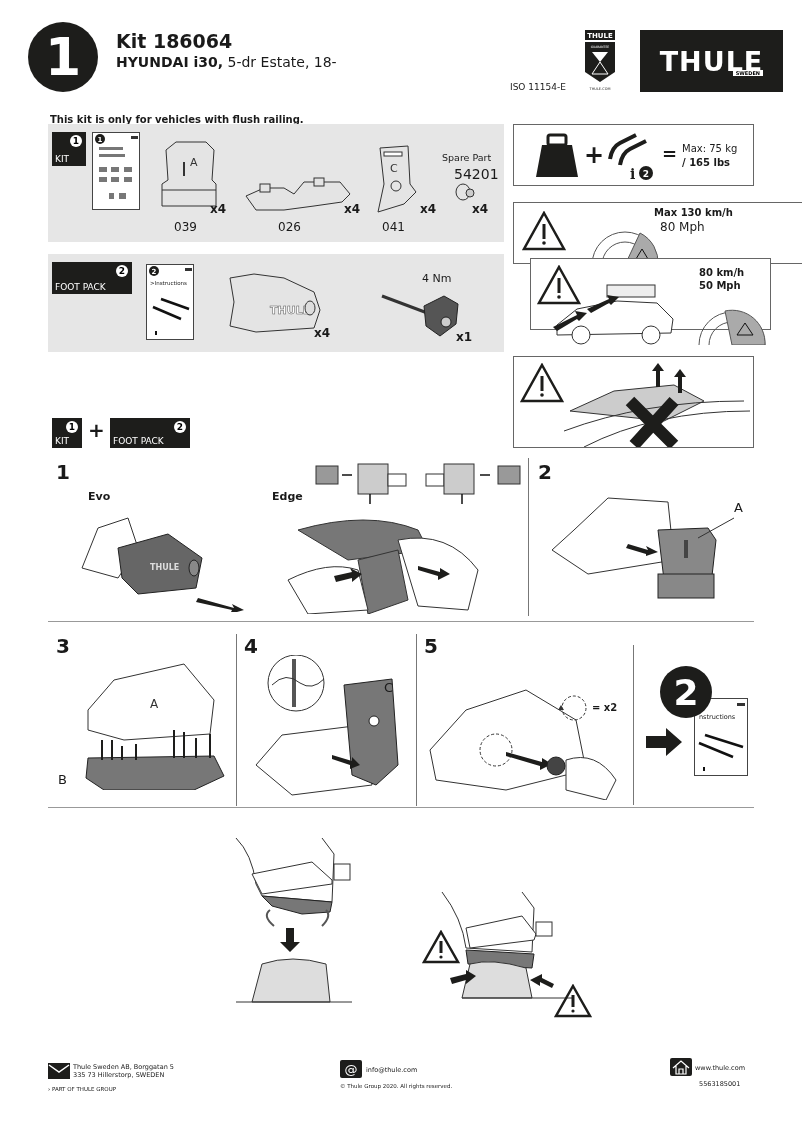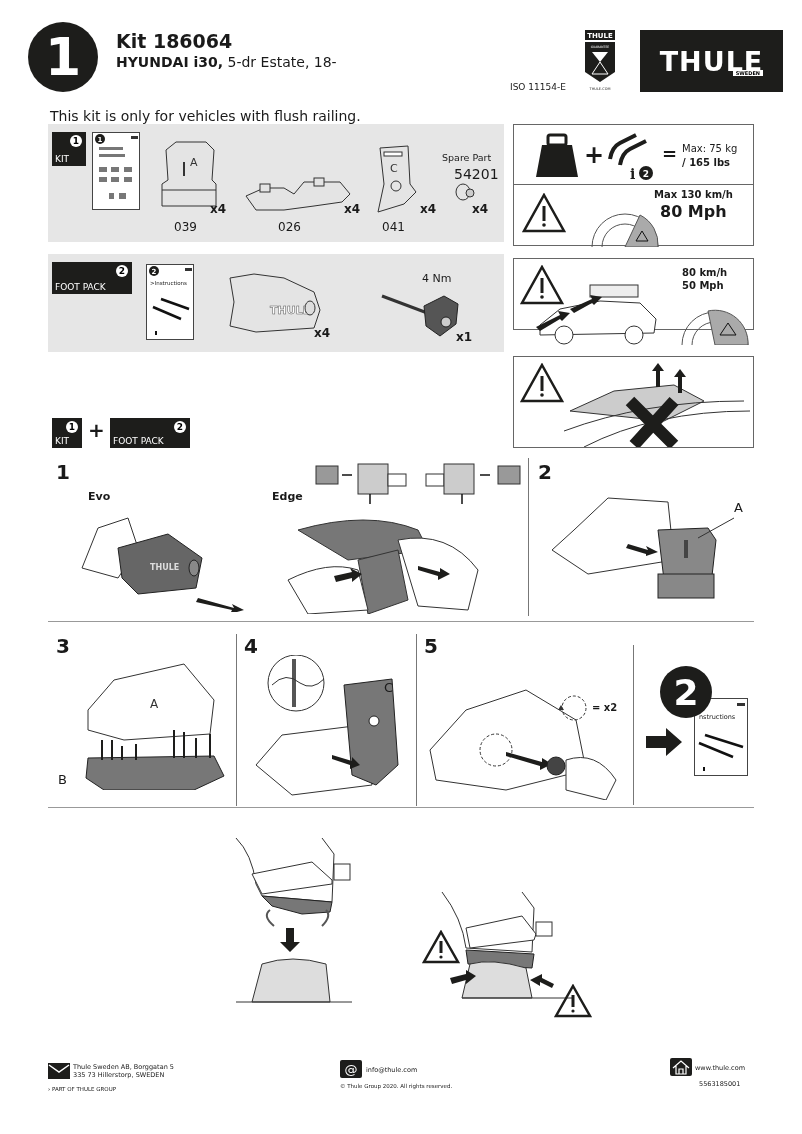--- a/index.html
+++ b/index.html
@@ -6,21 +6,21 @@
   body{width:802px;height:1134px;background:#fff;font-family:"DejaVu Sans",sans-serif;color:#1a1a1a;position:relative;overflow:hidden}
   .abs{position:absolute}
   .bold{font-weight:normal}
   .step-badge{left:28px;top:22px;width:70px;height:70px;border-radius:50%;background:#1d1d1b;color:#fff;font-size:52px;font-weight:bold;display:flex;align-items:center;justify-content:center}
   .kit-title{left:116px;top:30px;font-size:19px;font-weight:bold}
   .kit-sub{left:116px;top:54px;font-size:14px}
   .iso{left:510px;top:82px;font-size:9px}
   .guarantee{left:583px;top:30px;width:34px;height:62px}
   .logo{left:640px;top:30px;width:143px;height:62px;background:#1d1d1b;color:#fff;display:flex;align-items:center;justify-content:center;font-size:27px;font-weight:bold;letter-spacing:1px}
   .logo .sw{position:absolute;right:20px;bottom:16px;font-size:5px;background:#fff;color:#000;padding:0 3px;letter-spacing:0}
-  .notice{left:50px;top:108px;font-size:14px;font-weight:normal}
+  .notice{left:50px;top:114px;font-size:10px;font-weight:bold}
   .panel{background:#e6e6e6}
   .pack{background:#1d1d1b;color:#fff;font-size:9px;padding:0 3px;display:flex;align-items:flex-end;padding-bottom:2px;position:absolute}
   .pack .num{position:absolute;right:4px;top:3px;width:12px;height:12px;border-radius:50%;background:#fff;color:#000;font-size:9px;font-weight:bold;display:flex;align-items:center;justify-content:center}
   .qty{font-size:12px;font-weight:bold}
   .code{font-size:12px}
   .mini-doc{background:#fff;border:1px solid #444}
   .part{position:absolute}
   .warn-box{border:1px solid #666;background:#fff}
   .num-label{font-size:20px;font-weight:bold}
   .vline{position:absolute;width:1px;background:#777}
@@ -167,37 +167,37 @@
       <path d="M14 34 Q16 22 24 18 L40 10" fill="none" stroke="#1d1d1b" stroke-width="4"></path>
       <text x="24" y="48" font-size="14" font-weight="bold" font-family="DejaVu Serif" fill="#1d1d1b">i</text>
       <circle cx="40" cy="42" r="7" fill="#1d1d1b"></circle>
       <text x="40" y="46" text-anchor="middle" font-size="9" font-weight="bold" fill="#fff" font-family="DejaVu Sans">2</text>
     </svg>
   <span class="abs" style="left:148px;top:18px;font-size:18px;font-weight:bold">=</span>
   <span class="abs" style="left:168px;top:18px;font-size:10px;font-weight:normal">Max: 75 kg</span>
   <span class="abs" style="left:168px;top:32px;font-size:10px;font-weight:bold">/ 165 lbs</span>
 </div>
 
-<div class="abs warn-box" style="left:513px;top:184px;width:241px;height:62px">
+<div class="abs warn-box" style="left:513px;top:202px;width:290px;height:62px">
   <svg class="abs" style="left:8px;top:8px" width="44" height="40" viewBox="0 0 44 40">
       <path d="M22 2 L42 38 H2 Z" fill="none" stroke="#1d1d1b" stroke-width="2.5"></path>
       <rect x="20.5" y="13" width="3" height="15" fill="#1d1d1b"></rect>
       <circle cx="22" cy="32" r="1.8" fill="#1d1d1b"></circle>
     </svg>
   <svg class="abs" style="left:76px;top:18px" width="70" height="44" viewBox="0 0 70 44">
       <path d="M2 44 A33 33 0 0 1 68 44" fill="none" stroke="#555" stroke-width="1"></path>
       <path d="M12 44 A23 23 0 0 1 58 44" fill="none" stroke="#555" stroke-width="1"></path>
       <path d="M35 44 L50 12 A33 33 0 0 1 68 44 Z" fill="#aaa" stroke="#555"></path>
       <path d="M52 28 L58 38 H46 Z" fill="none" stroke="#111"></path>
     </svg>
   <span class="abs" style="left:140px;top:4px;font-size:10px;font-weight:bold">Max  130 km/h</span>
-  <span class="abs" style="left:146px;top:17px;font-size:16px;font-weight:bold">80 Mph</span>
-</div>
-
-<div class="abs warn-box" style="left:513px;top:258px;width:241px;height:72px">
+  <span class="abs" style="left:146px;top:17px;font-size:12px;font-weight:normal">80 Mph</span>
+</div>
+
+<div class="abs warn-box" style="left:530px;top:258px;width:241px;height:72px">
   <svg class="abs" style="left:6px;top:6px" width="44" height="40" viewBox="0 0 44 40">
       <path d="M22 2 L42 38 H2 Z" fill="none" stroke="#1d1d1b" stroke-width="2.5"></path>
       <rect x="20.5" y="13" width="3" height="15" fill="#1d1d1b"></rect>
       <circle cx="22" cy="32" r="1.8" fill="#1d1d1b"></circle>
     </svg>
   <svg class="abs" style="left:16px;top:20px" width="130" height="68" viewBox="0 0 130 68">
       <path d="M10 46 L30 30 L70 22 L110 24 L126 40 L124 54 L10 56 Z" fill="#fff" stroke="#333"></path>
       <rect x="60" y="6" width="48" height="12" fill="#eee" stroke="#333"></rect>
       <circle cx="34" cy="56" r="9" fill="#fff" stroke="#333"></circle>
       <circle cx="104" cy="56" r="9" fill="#fff" stroke="#333"></circle>

